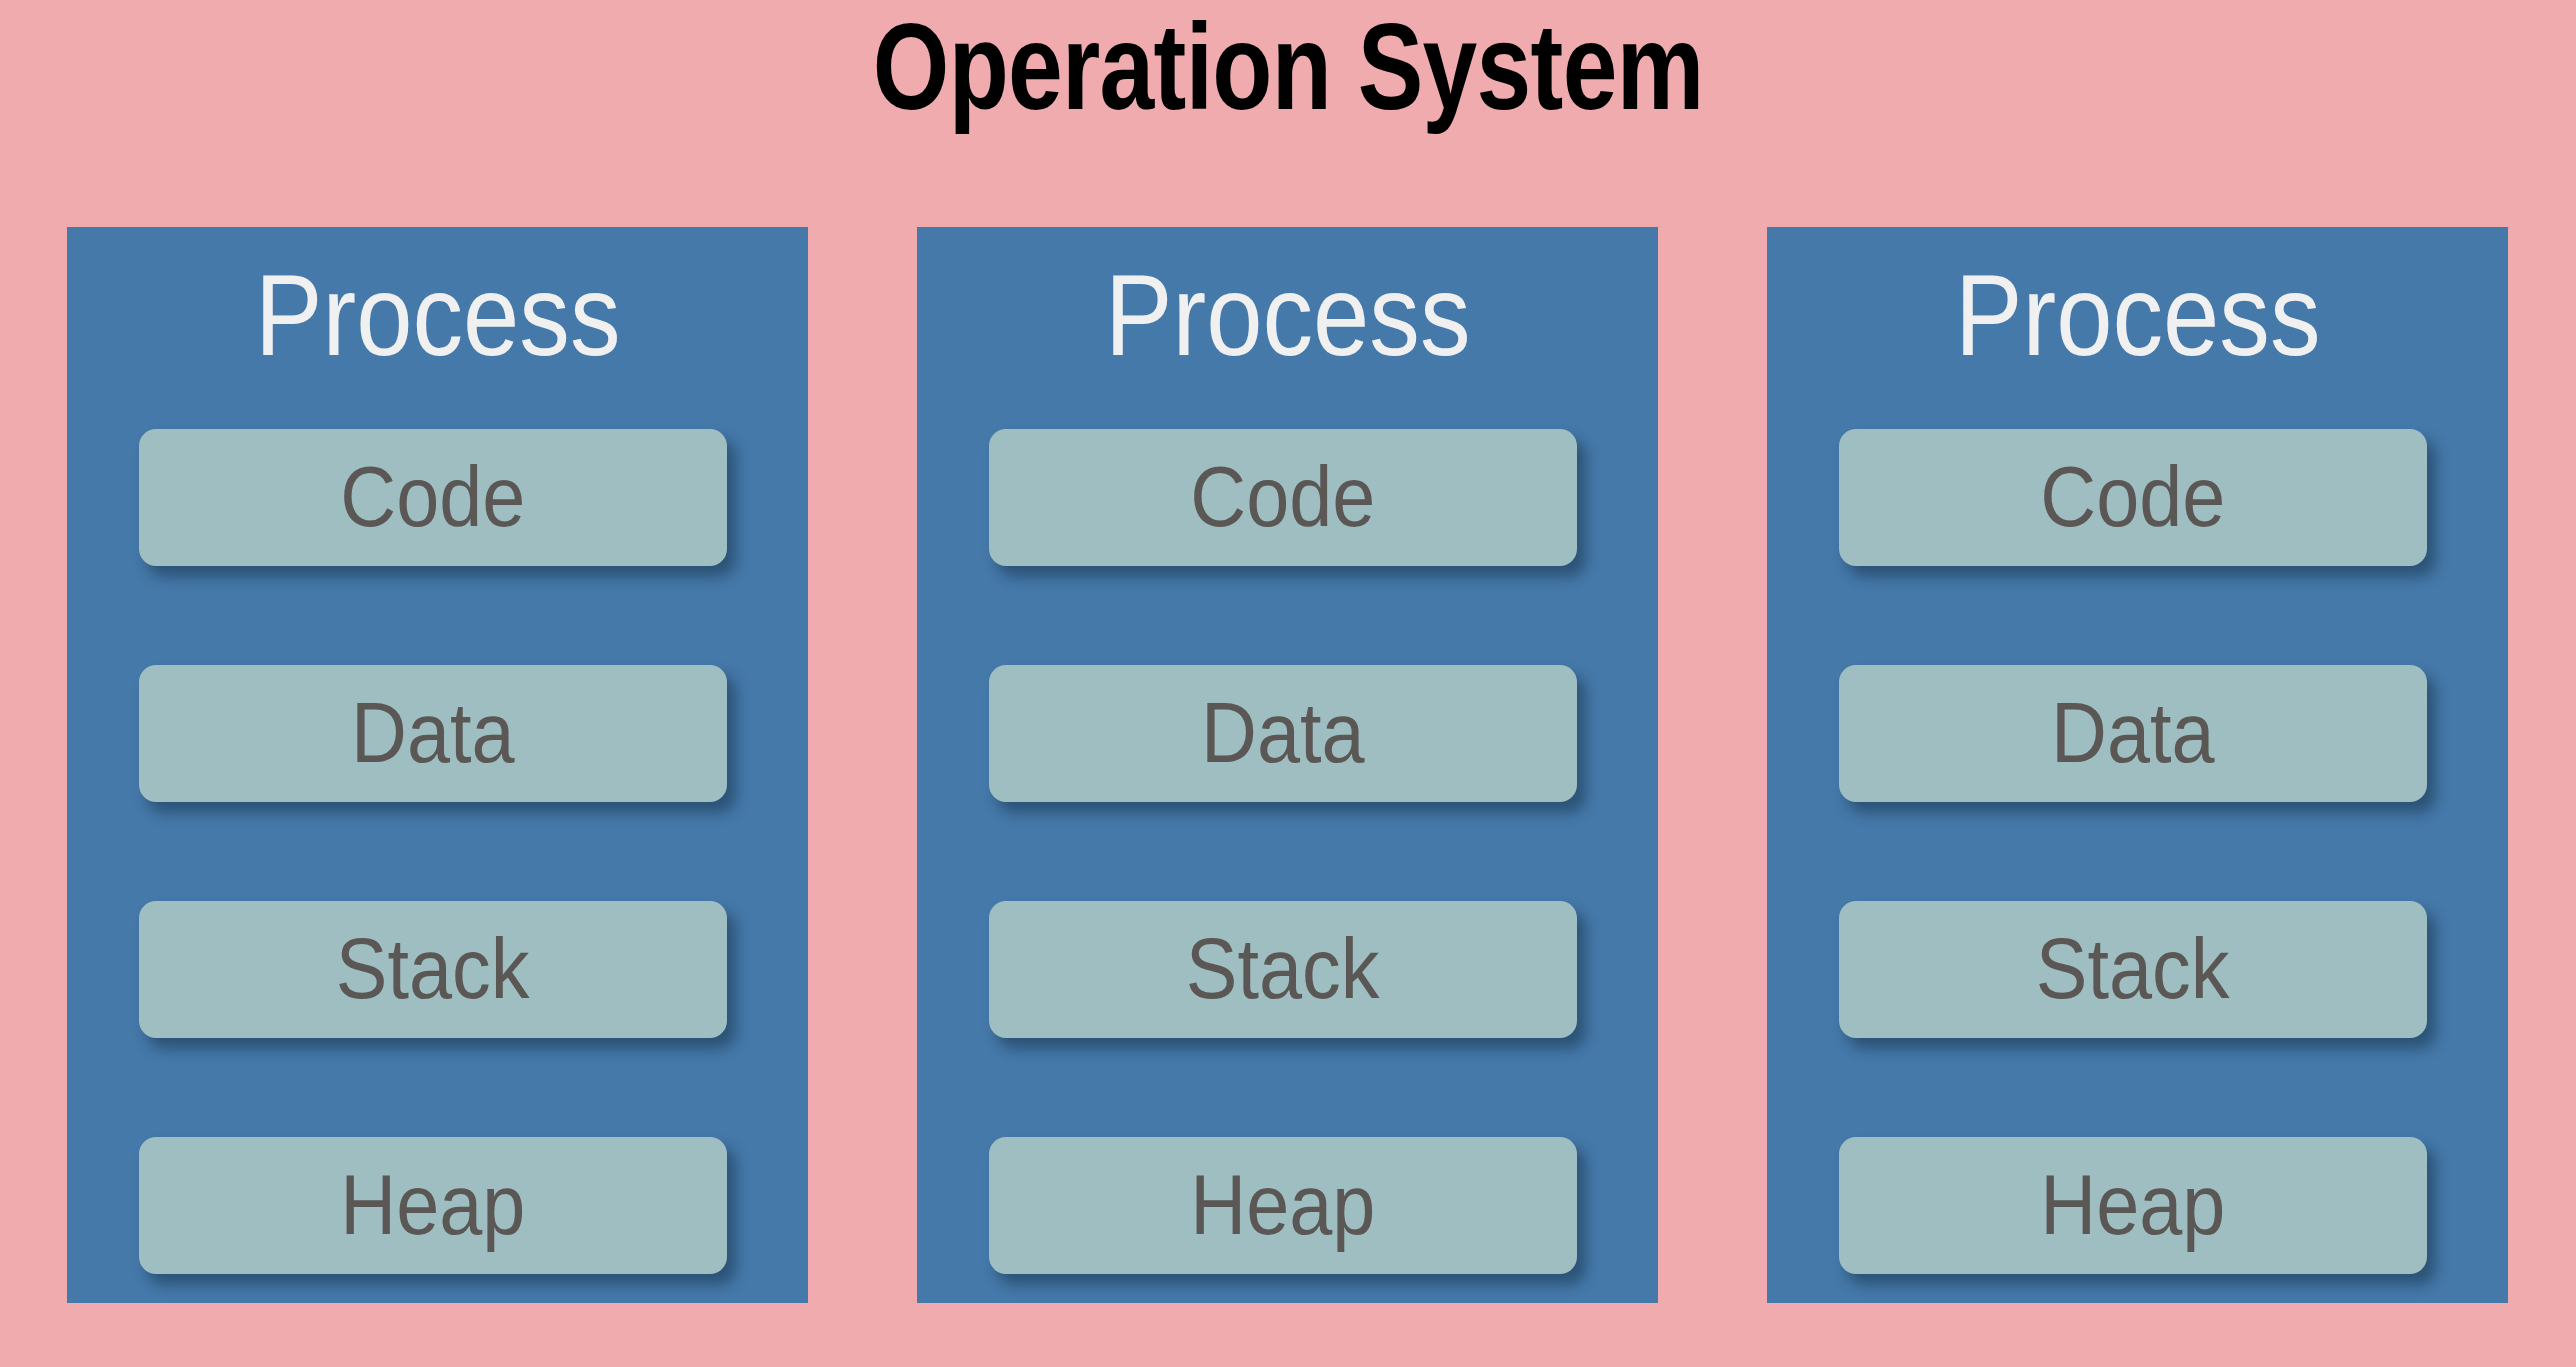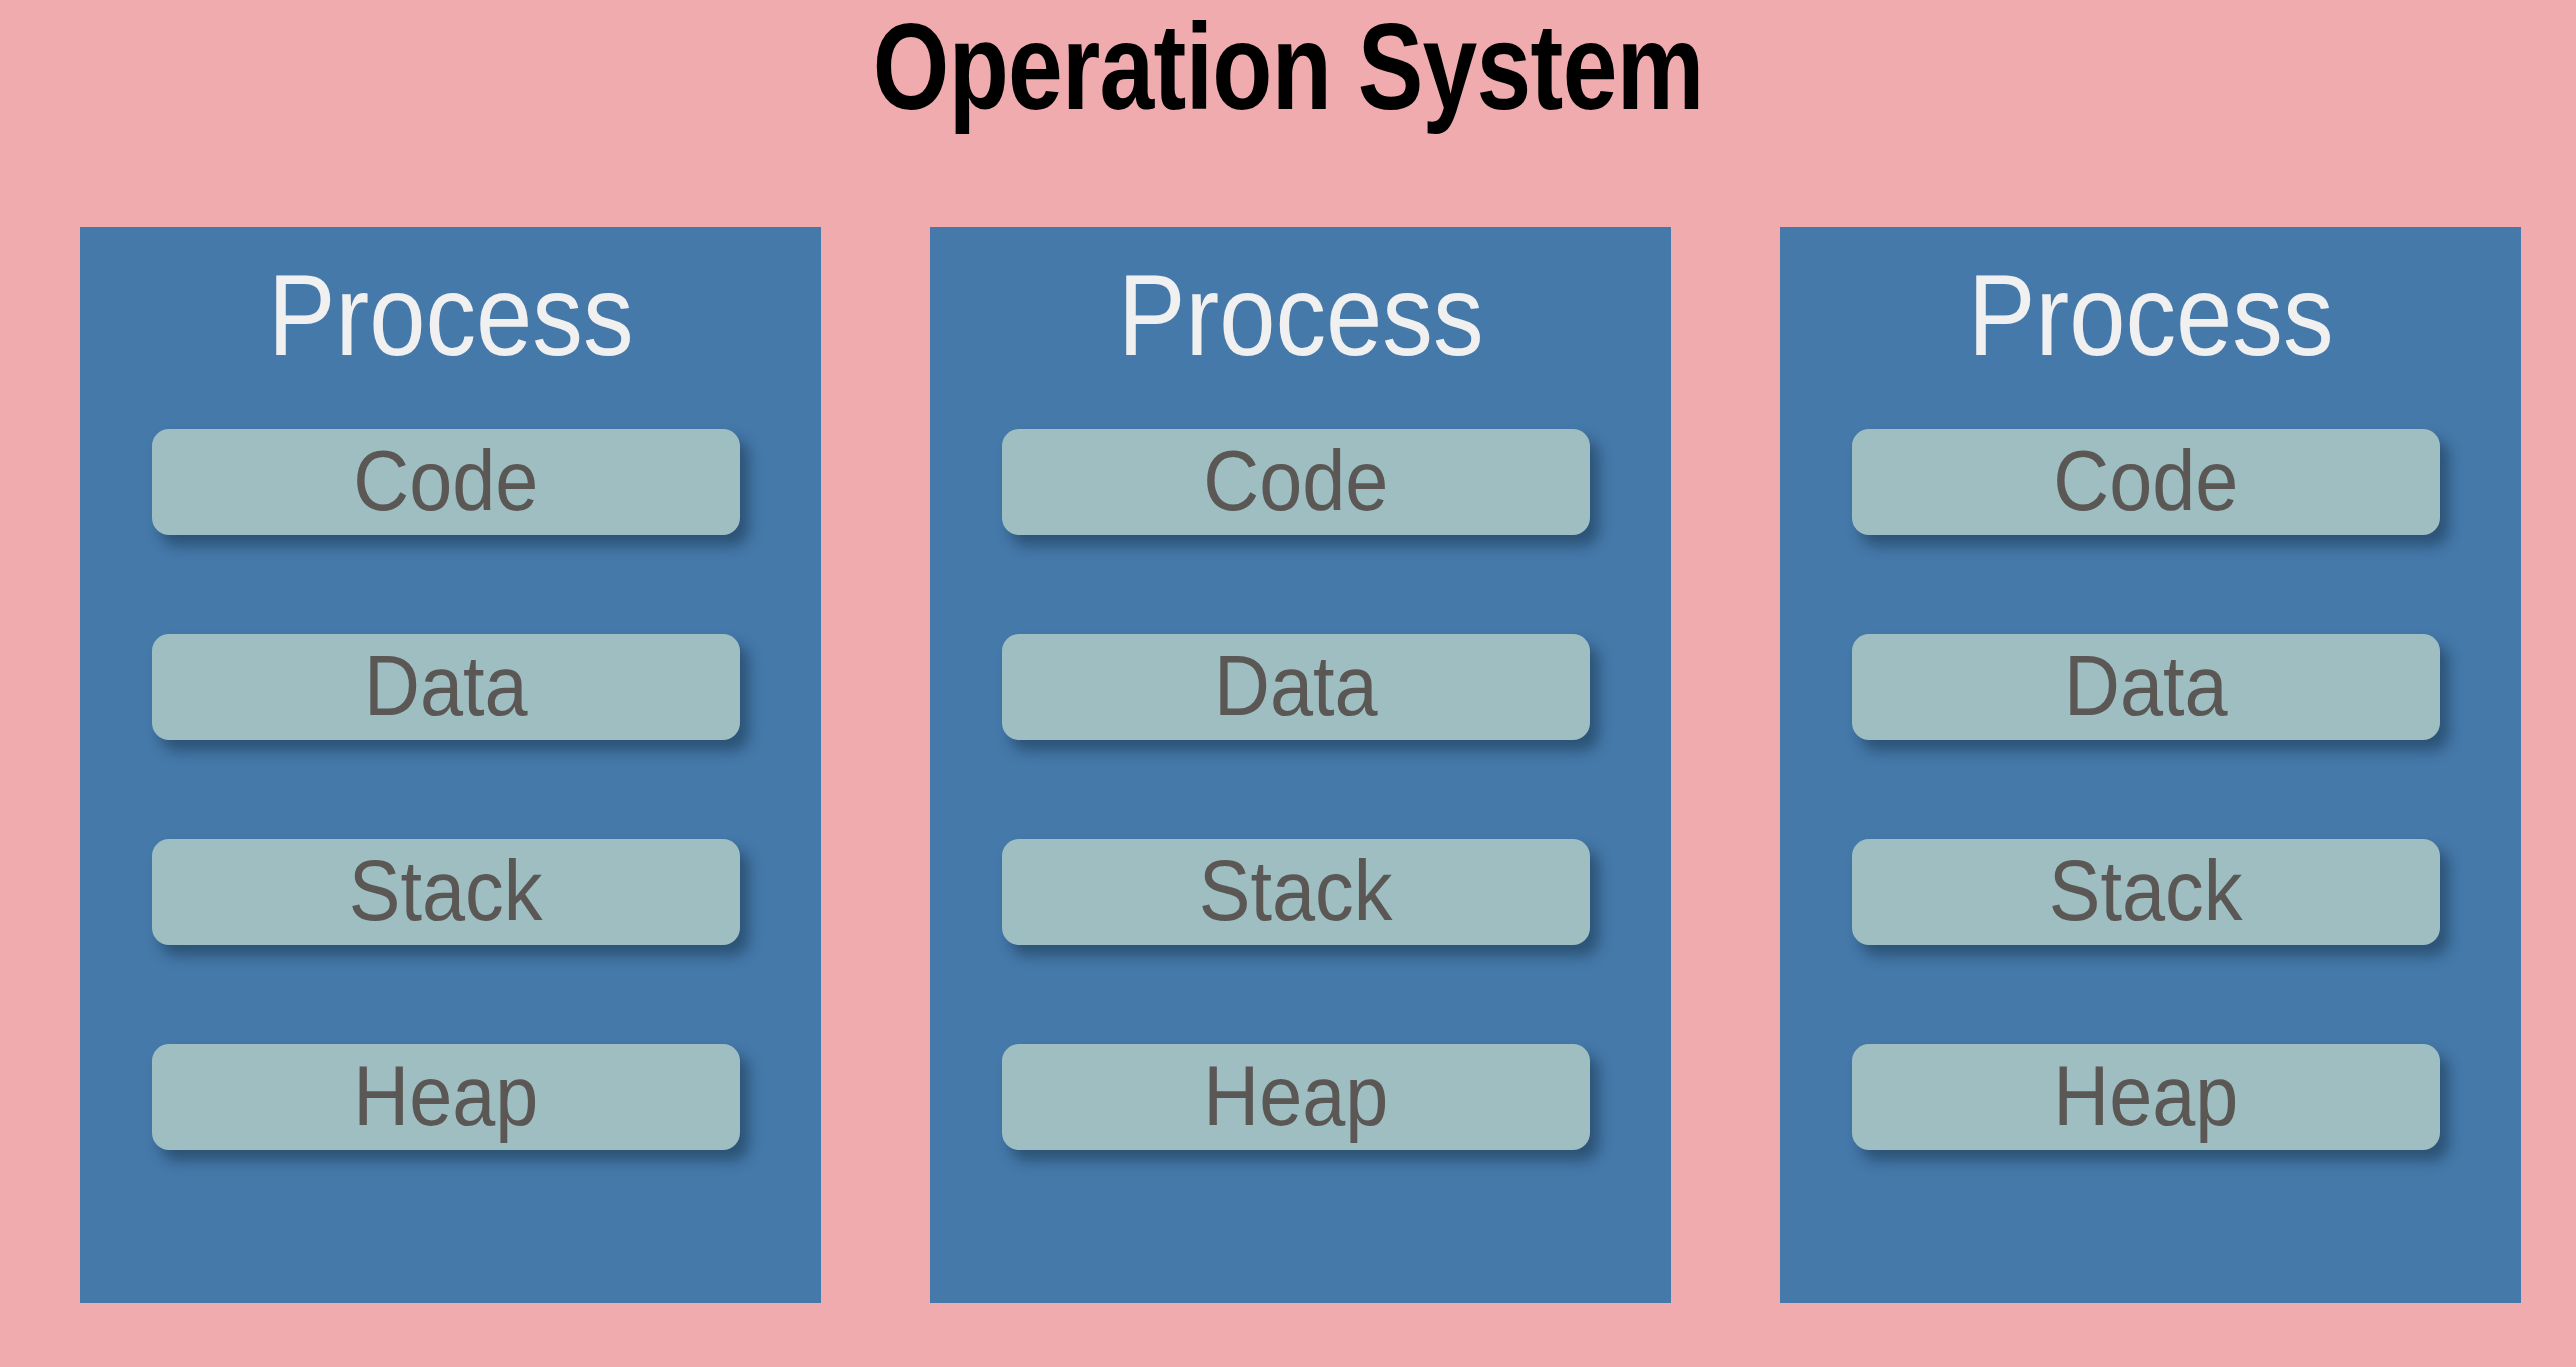--- a/index.html
+++ b/index.html
@@ -43,21 +43,21 @@
     line-height: 1.08;
     letter-spacing: -0.9px;
     transform: scaleX(0.80);
     transform-origin: center top;
     white-space: nowrap;
   }
 
   
   #process-row {
     position: absolute;
-    left: 80px;
+    left: 67px;
     top: 227px;
     width: 2441px;   
     height: 1076px;  
     display: flex;
     justify-content: space-between;
     align-items: stretch;
     gap: 36px;
   }
 
   .process-box {
@@ -86,21 +86,21 @@
   .segments {
     position: absolute;
     left: 72px;
     top: 202px;     
     width: 588px;
   }
 
   .segment {
     position: relative;
     width: 588px;
-    height: 106px;
+    height: 137px;
     margin-bottom: 99px;  
     background: #9ebec2;
     border-radius: 17px;
     box-shadow: 8.6px 10.3px 13.8px rgba(10, 30, 48, 0.42);
     display: flex;
     align-items: center;
     justify-content: center;
   }
 
   .segment:last-child {

